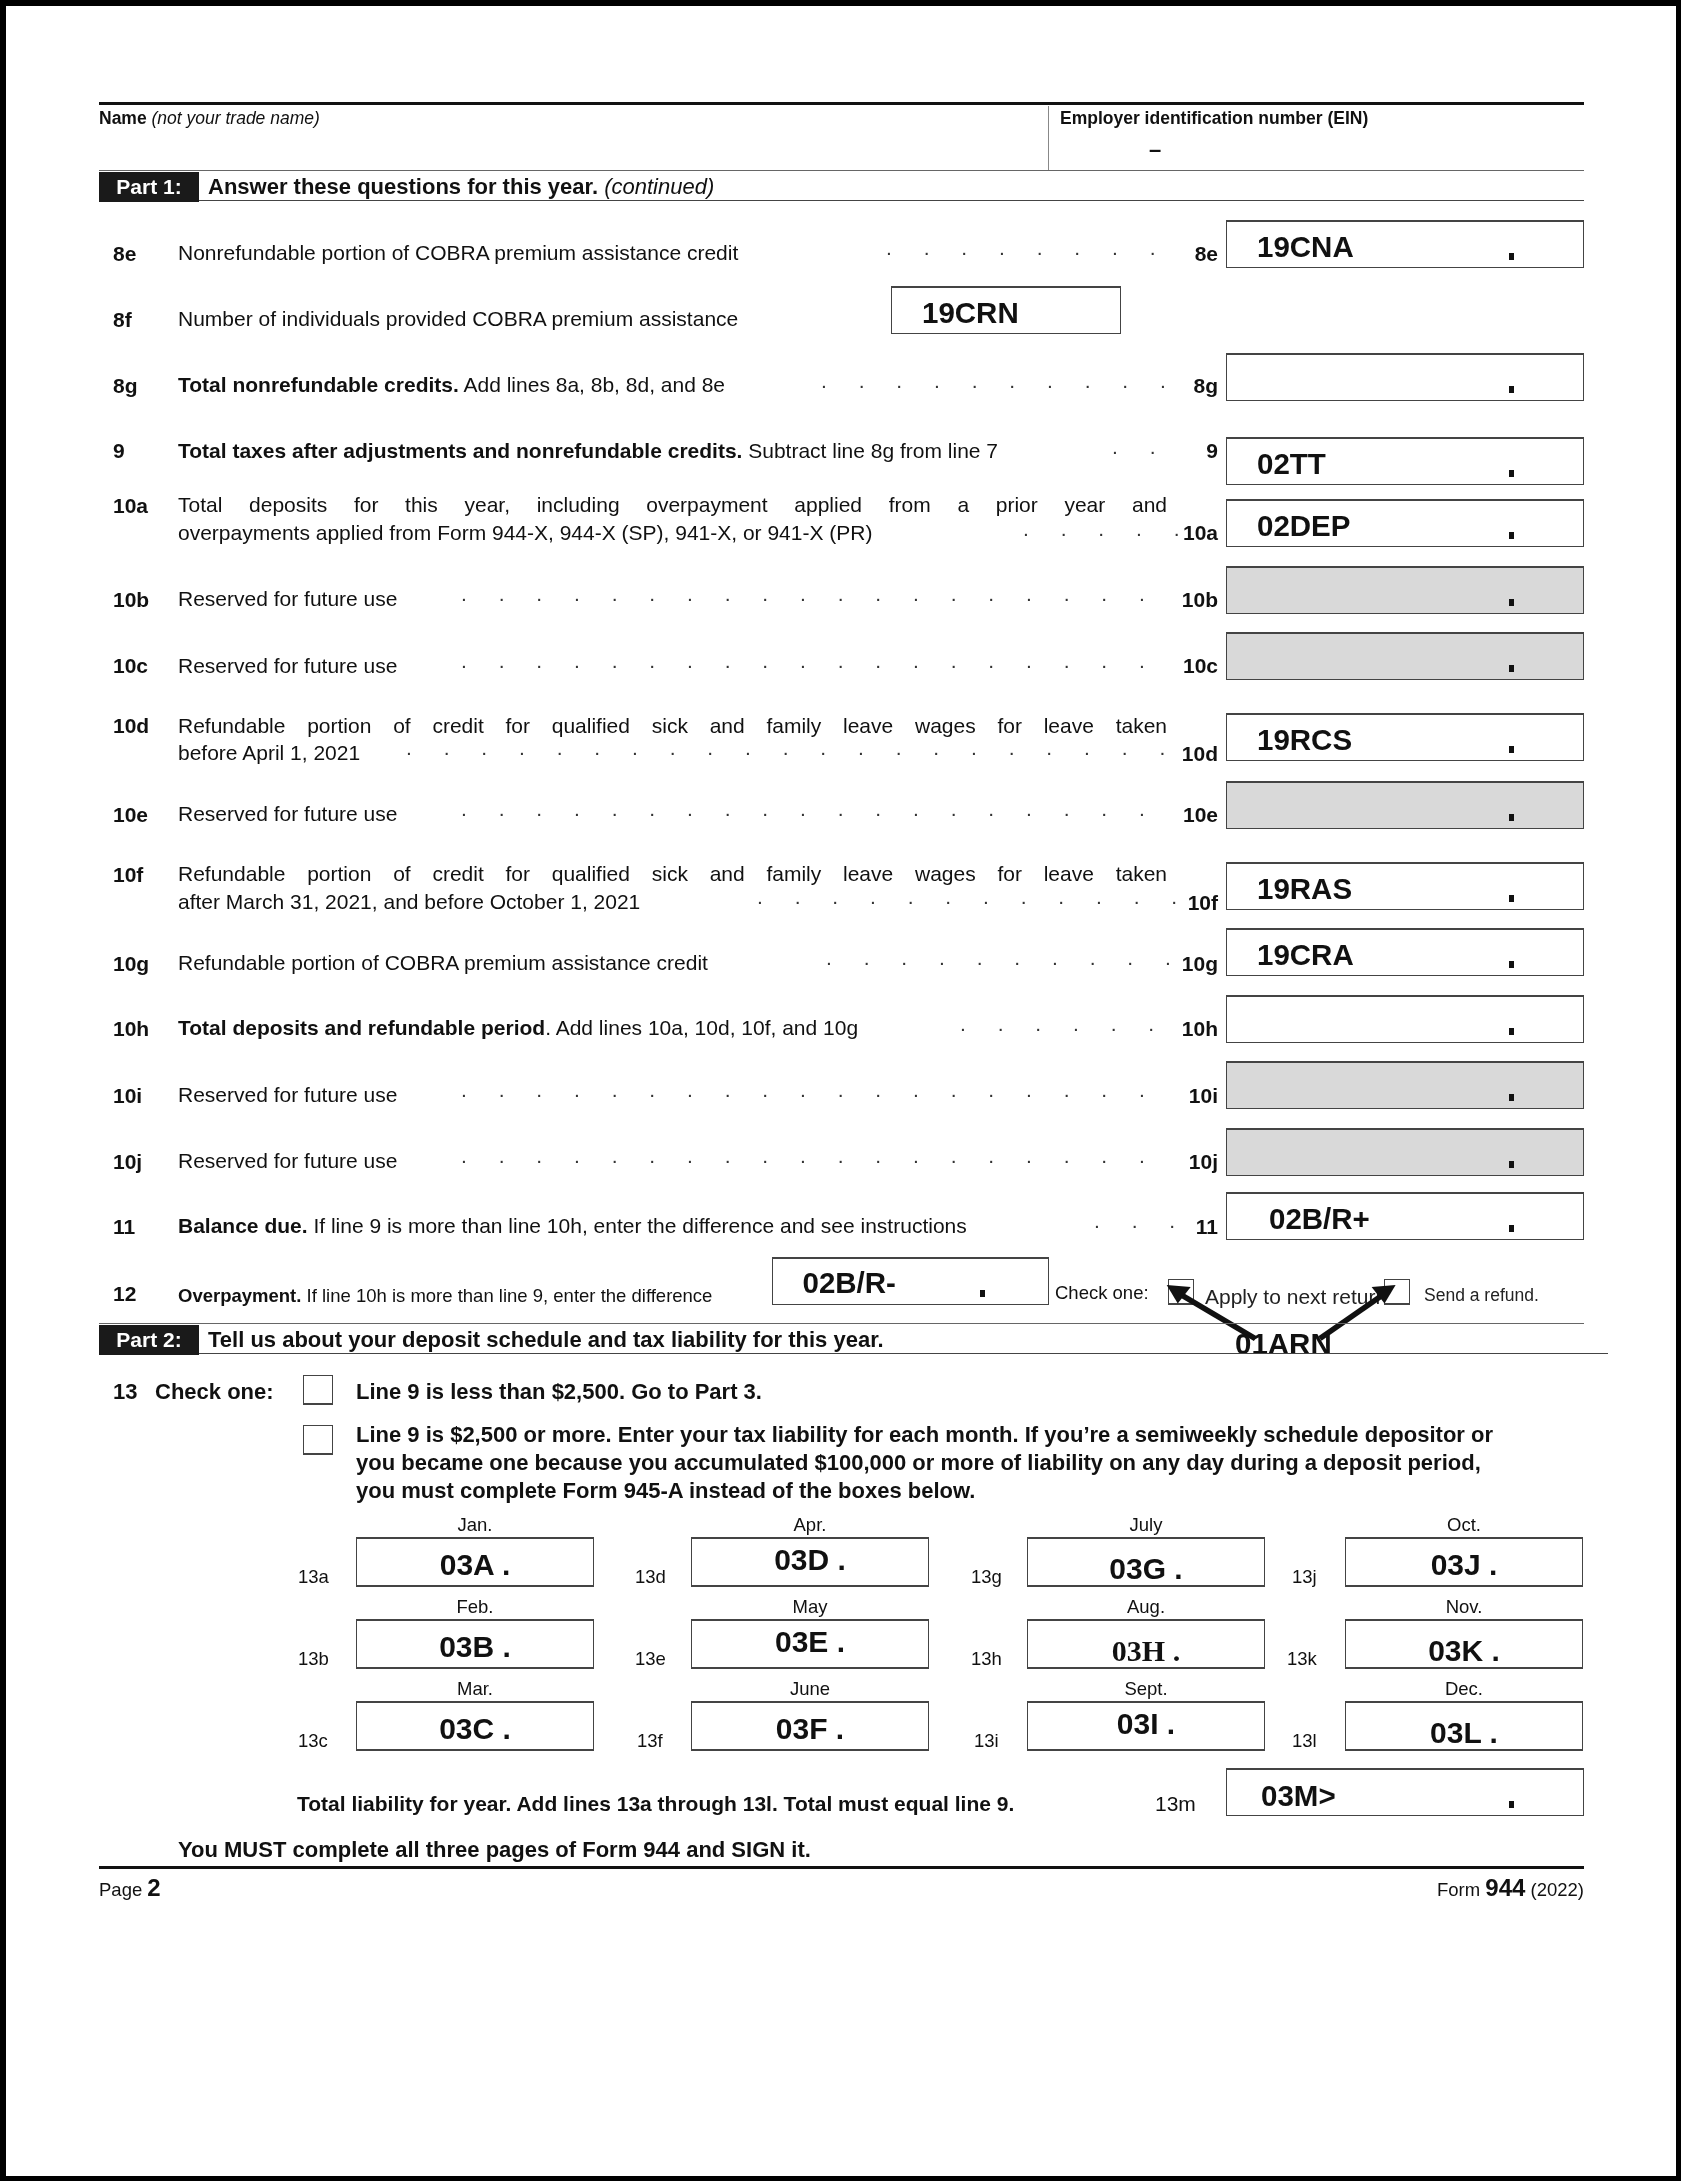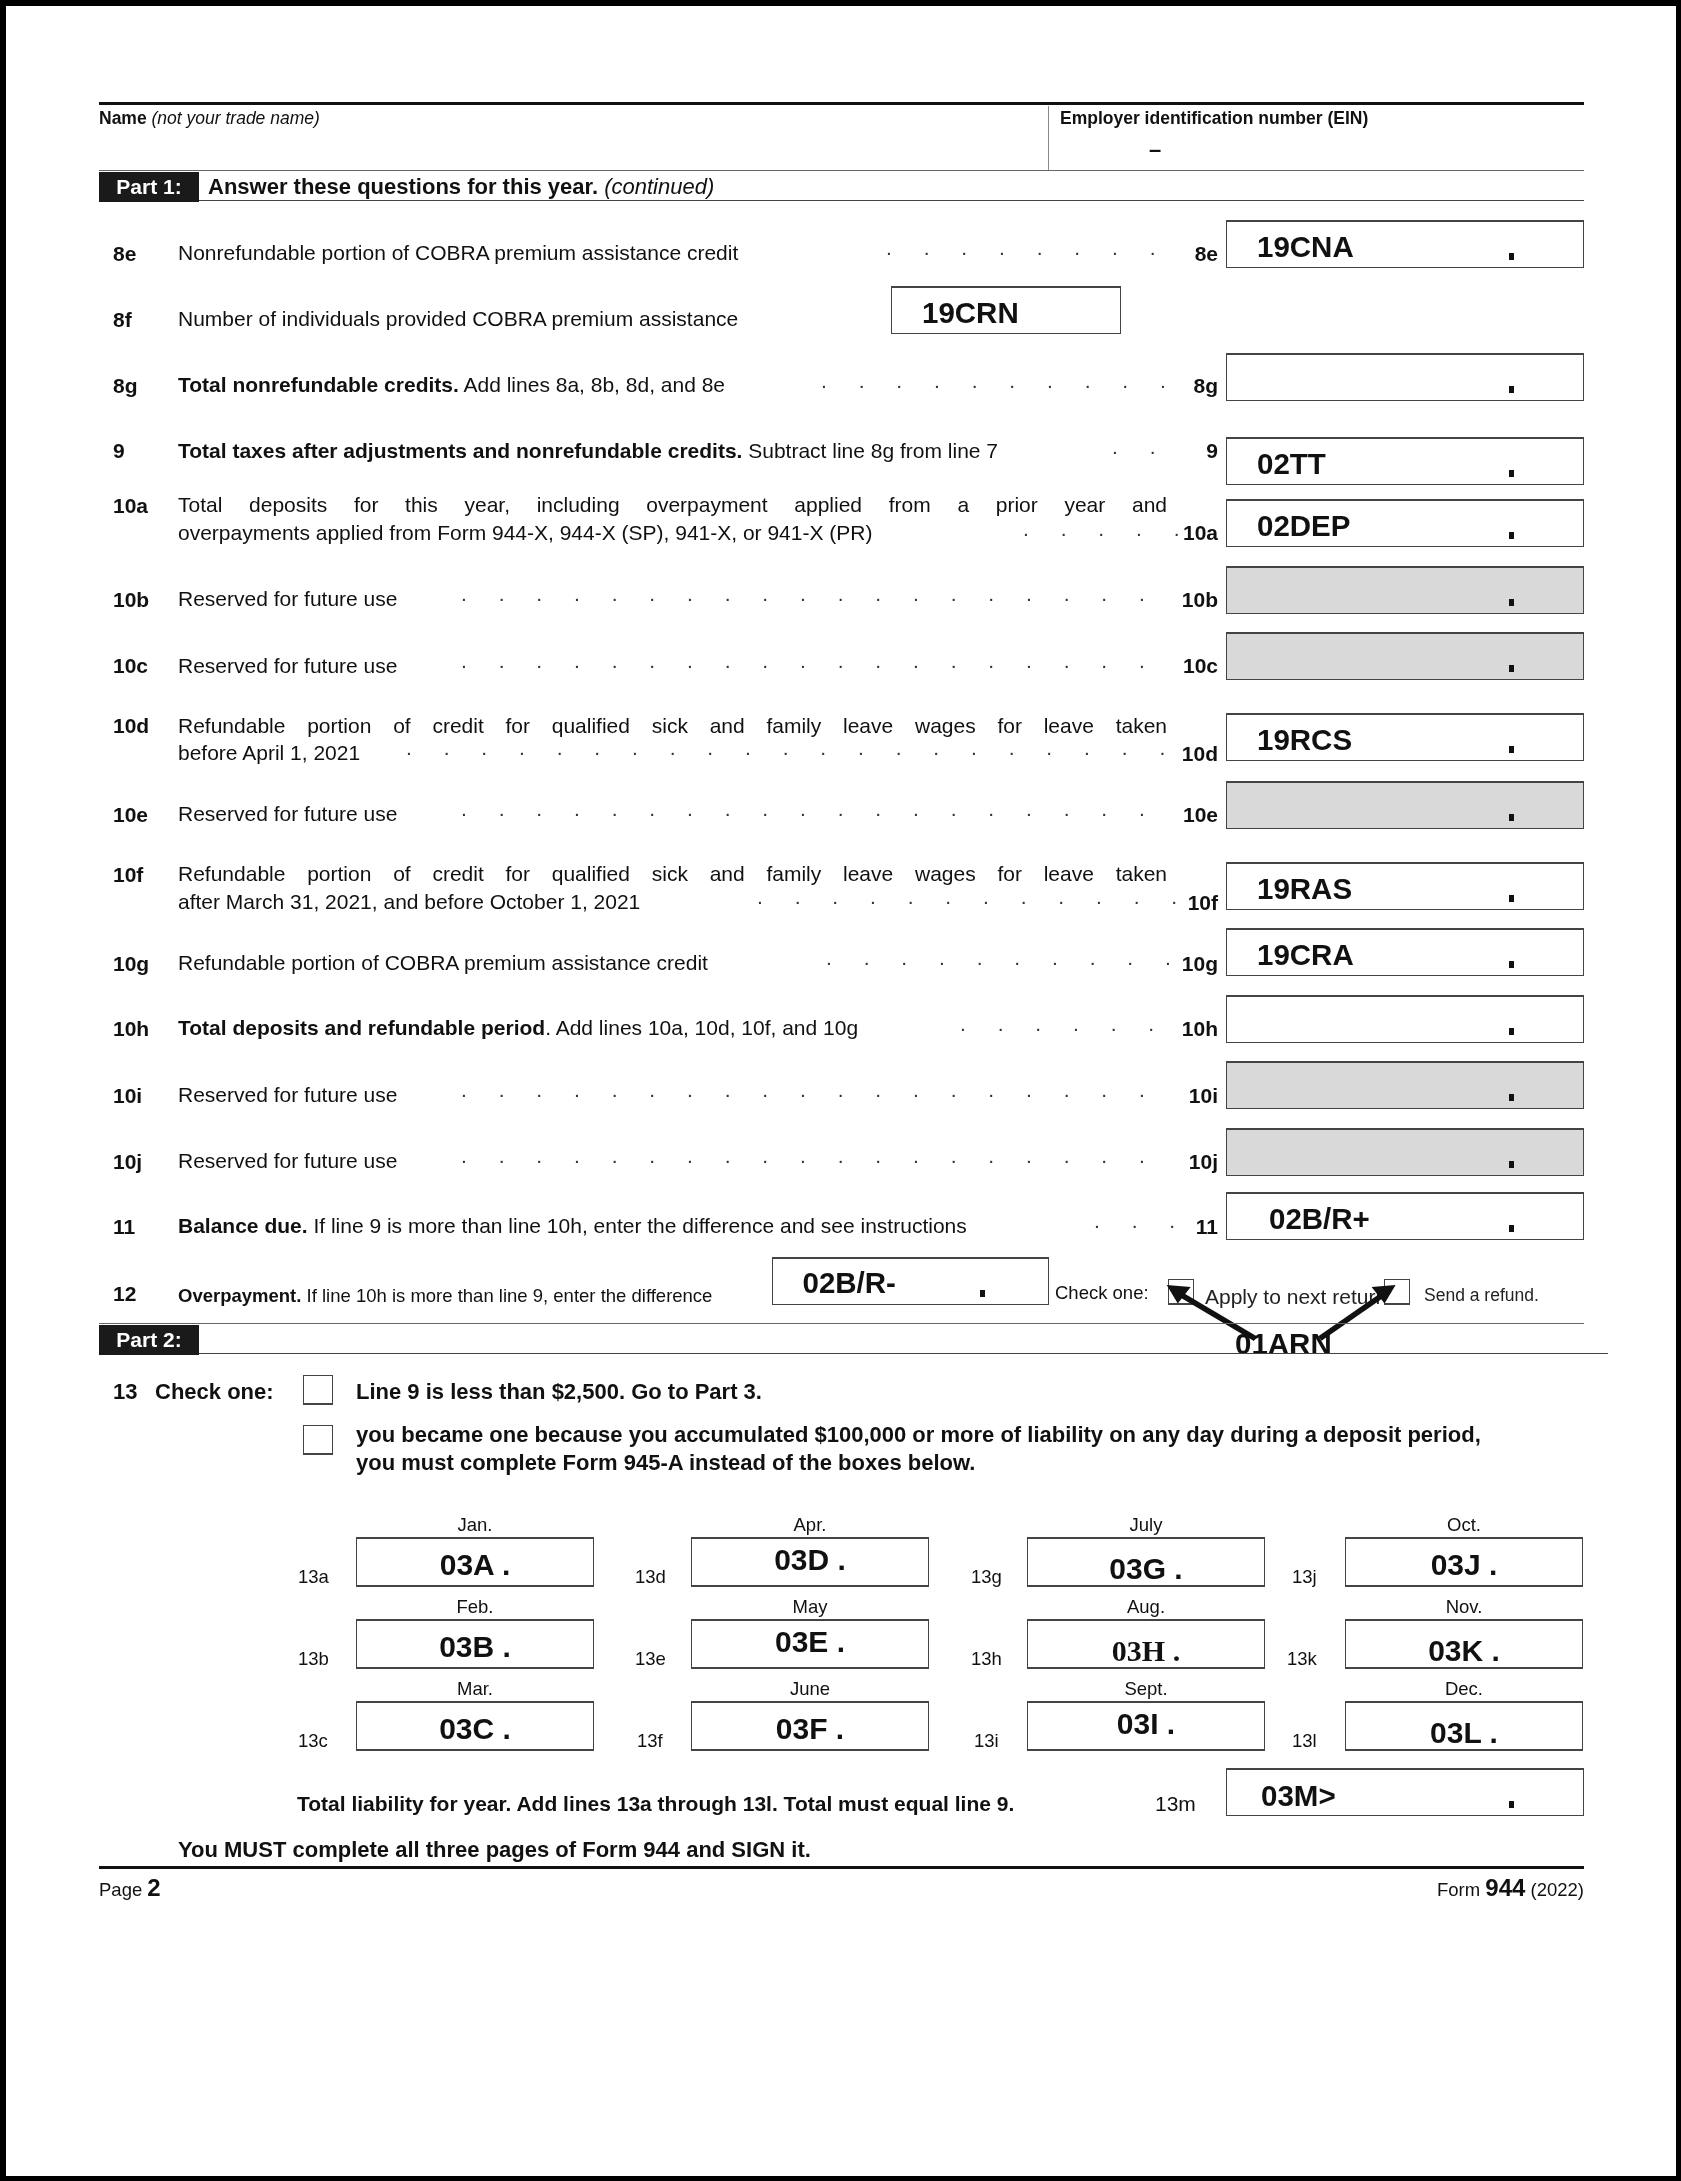--- a/index.html
+++ b/index.html
@@ -211,28 +211,30 @@
   <line x1="100" y1="60" x2="12" y2="8" stroke="#111" stroke-width="6"></line>
   <polygon points="4,2 30,4 16,22" fill="#111"></polygon>
   <line x1="170" y1="60" x2="245" y2="8" stroke="#111" stroke-width="6"></line>
   <polygon points="252,2 226,4 240,22" fill="#111"></polygon>
 </svg>
 <div class="abs" style="left:1235px; top:1327px; font-size:29.5px; font-weight:bold;">01ARN</div>
 
 <div class="hline" style="left:99px; top:1323px; width:1485px; border-top:1.8px solid #666;"></div>
 <div class="part-bar" style="top:1325px;padding-left:24px;">
   <div class="part-tag">Part 2:</div>
+  <div class="part-title">Tell us about your deposit schedule and tax liability for this year.</div>
 </div>
 
 <div class="abs" style="left:113px; top:1379px; font-size:22px; font-weight:bold;">13</div>
 <div class="abs" style="left:155px; top:1379px; font-size:22px; font-weight:bold;">Check one:</div>
 <div class="checkbox" style="left:303px; top:1375px; width:29.5px; height:29.5px;"></div>
 <div class="abs" style="left:356px; top:1379px; font-size:22px; font-weight:bold;">Line 9 is less than $2,500. Go to Part 3.</div>
 <div class="checkbox" style="left:303px; top:1425px; width:29.5px; height:29.5px;"></div>
 <div class="abs" style="left:356px; top:1421px; font-size:22px; font-weight:bold; line-height:28px;">
+  <div>Line 9 is $2,500 or more. Enter your tax liability for each month. If you’re a semiweekly schedule depositor or</div>
   <div>you became one because you accumulated $100,000 or more of liability on any day during a deposit period,</div>
   <div>you must complete Form 945-A instead of the boxes below.</div>
 </div>
 
 <div class="month-label" style="left:356px; top:1514px;">Jan.</div>
 <div class="month-code" style="left:298px; top:1566px;">13a</div>
 <div class="month-box" style="left:356px; top:1537px;">
     <span class="month-val">03A .</span>
   </div>
 

